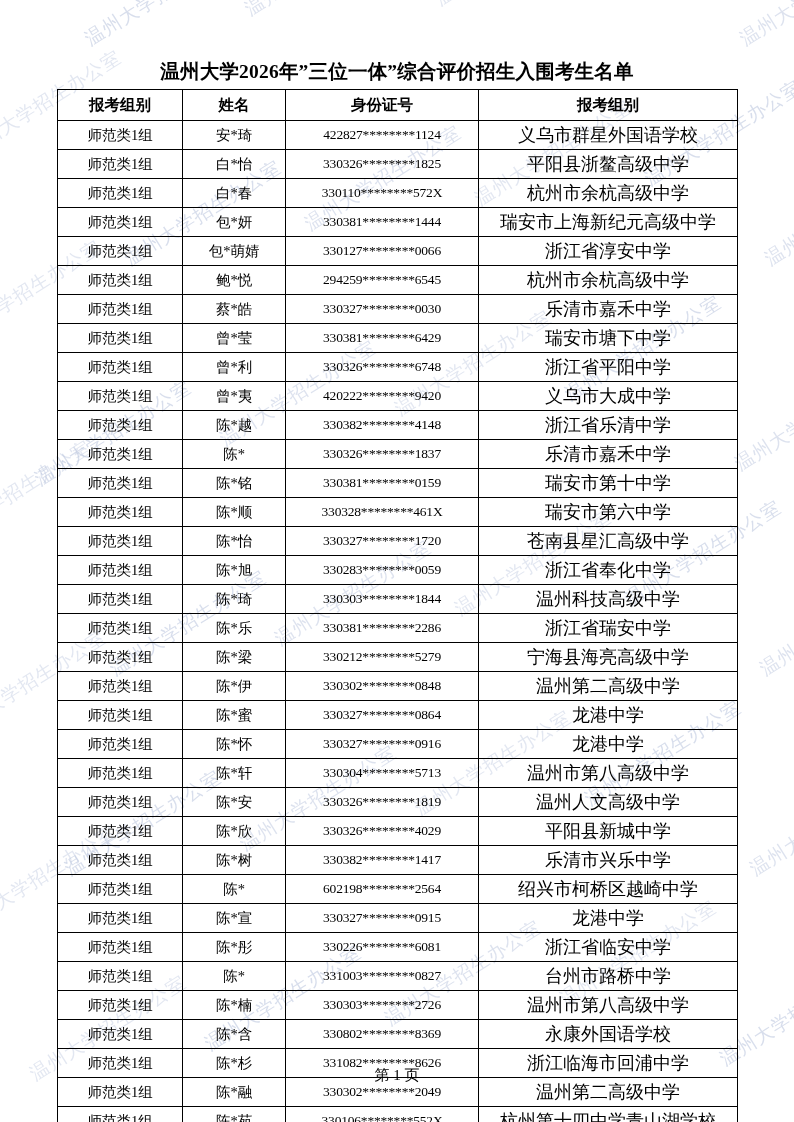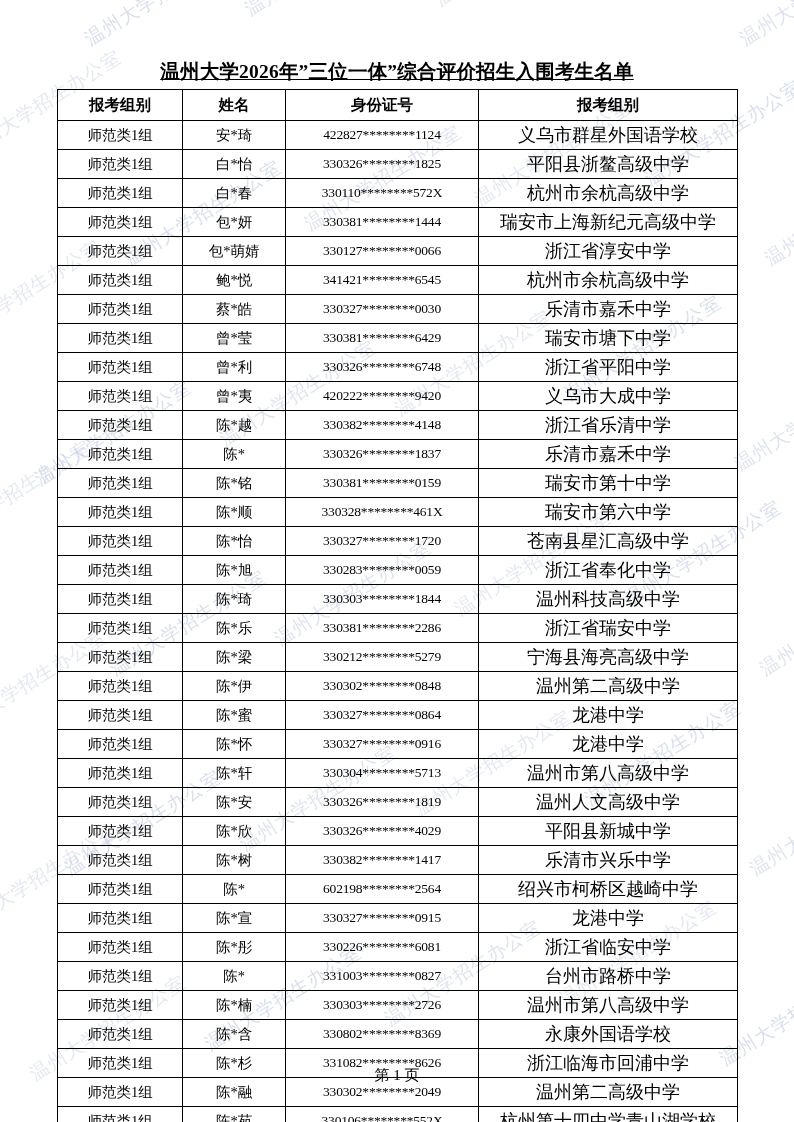--- a/index.html
+++ b/index.html
@@ -47,21 +47,20 @@
   #doc-title {
     position: absolute;
     top: 58px;
     left: 0;
     width: 794px;
     text-align: center;
     font-size: 19.5px;
     font-weight: bold;
     letter-spacing: .2px;
     font-family: "Liberation Serif", "DejaVu Serif", serif;
-    text-decoration: underline;
   }
 
   #candidate-table {
     position: absolute;
     top: 89px;
     left: 57px;
     width: 680px;
     border-collapse: collapse;
     table-layout: fixed;
     background: transparent;
@@ -196,21 +195,21 @@
         </tr>
         <tr>
           <td class="cell-group">师范类1组</td>
           <td class="cell-name">包*萌婧</td>
           <td class="cell-id">330127********0066</td>
           <td class="cell-school">浙江省淳安中学</td>
         </tr>
         <tr>
           <td class="cell-group">师范类1组</td>
           <td class="cell-name">鲍*悦</td>
-          <td class="cell-id">341421********6545</td>
+          <td class="cell-id">294259********6545</td>
           <td class="cell-school">杭州市余杭高级中学</td>
         </tr>
         <tr>
           <td class="cell-group">师范类1组</td>
           <td class="cell-name">蔡*皓</td>
           <td class="cell-id">330327********0030</td>
           <td class="cell-school">乐清市嘉禾中学</td>
         </tr>
         <tr>
           <td class="cell-group">师范类1组</td>

